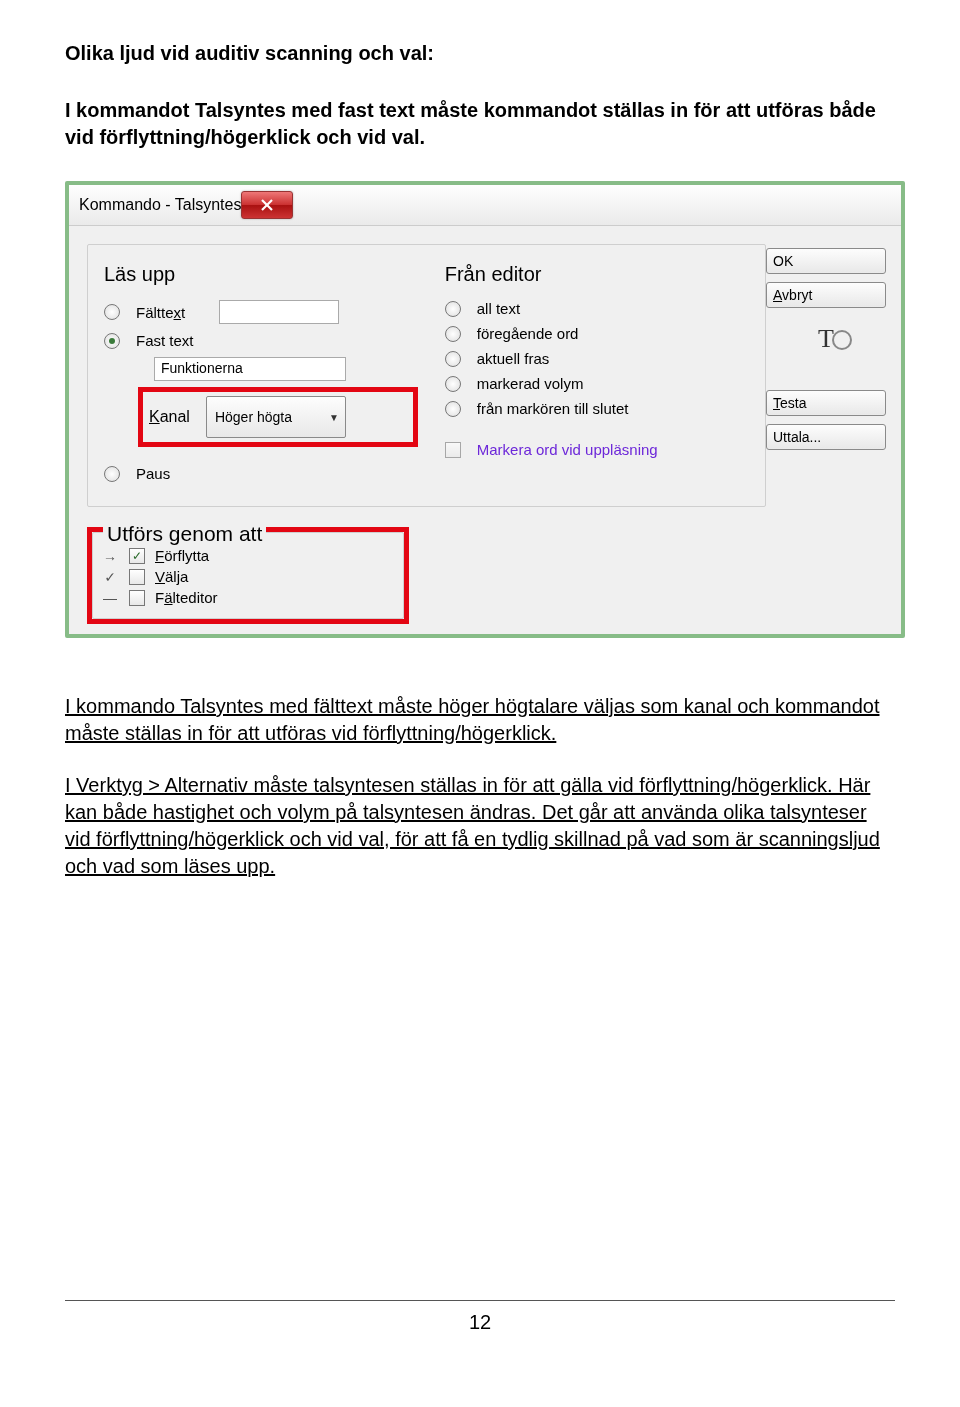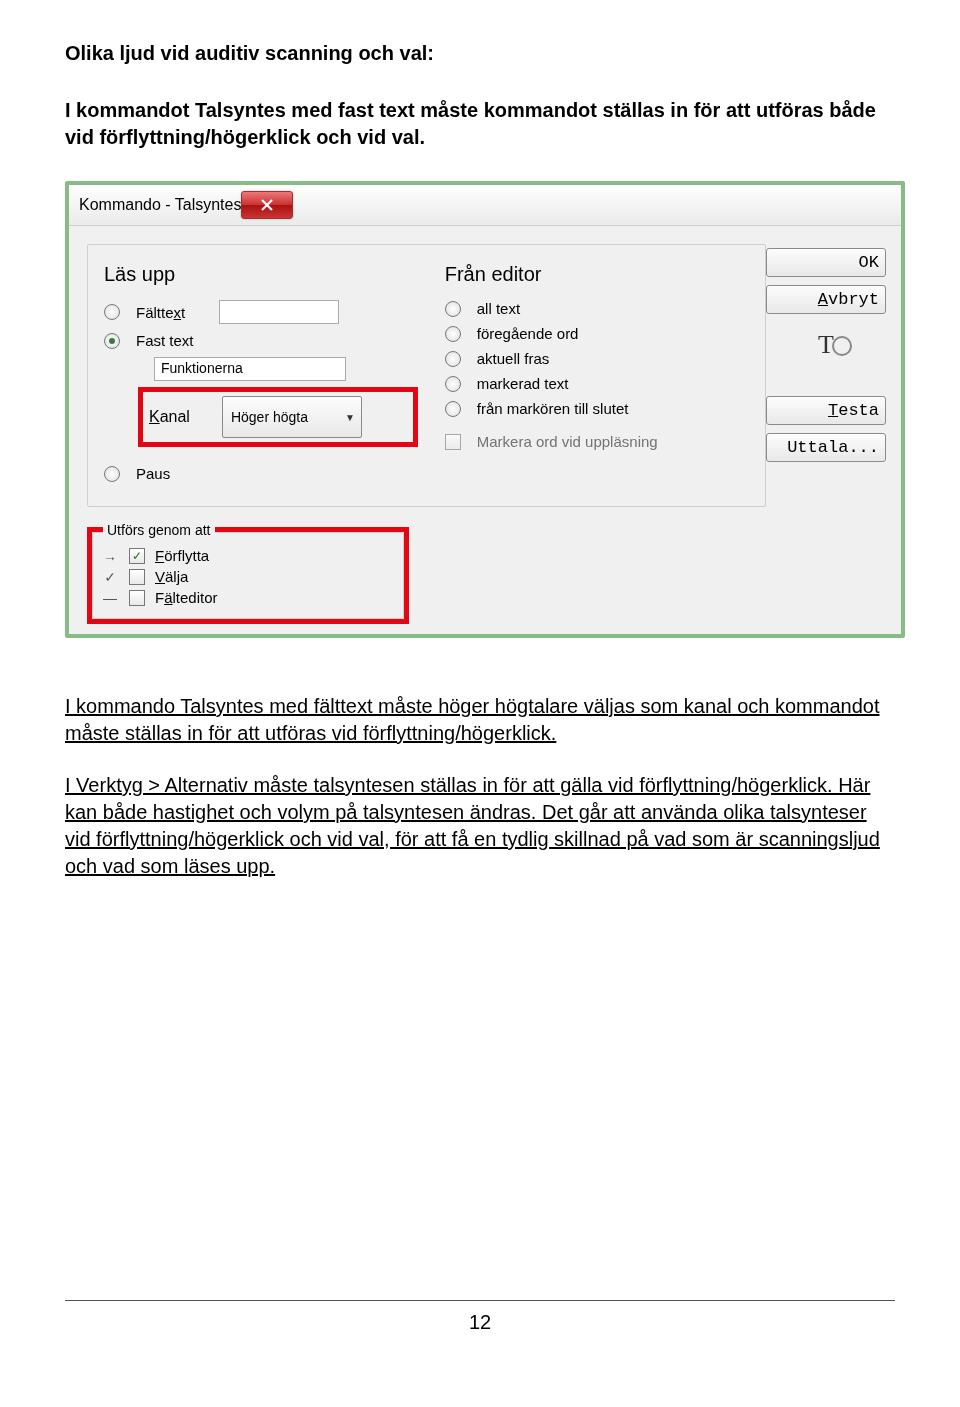--- a/index.html
+++ b/index.html
@@ -80,24 +80,23 @@
     flex-direction: column;
     align-items: stretch;
     gap: 8px;
     padding-top: 4px;
   }
   .win-btn {
     background: linear-gradient(#fdfdfd, #e8e8e8);
     border: 1px solid #8a8a8a;
     border-radius: 3px;
     padding: 4px 6px;
-    font-size: 17px;
-    text-align: right;
+    font-size: 14px;
+    text-align: left;
     box-shadow: inset 0 0 1px #fff;
-    font-family: Liberation Mono, monospace;
   }
   .icon-row {
     display: flex;
     justify-content: center;
     padding: 8px 0 28px 0;
   }
   .tts-icon {
     font-family: Georgia, serif;
     font-size: 26px;
     color: #333;
@@ -195,24 +194,24 @@
     margin-left: 6px;
   }
   .red-box {
     border: 5px solid #e30613;
     padding: 4px 6px;
     margin-top: 6px;
   }
   .kanal-row {
     display: flex;
     align-items: center;
-    gap: 32px;
+    gap: 16px;
   }
   .group2-legend {
-    font-size: 14px;
+    font-size: 21px;
     position: absolute;
     top: -11px; left: 10px;
     background: #f0f0f0;
     padding: 0 4px;
   }
   .utfors-row {
     display: flex;
     align-items: center;
     gap: 10px;
     font-size: 15px;
@@ -306,28 +305,28 @@
               <div class="radio-row">
                   <span class="radio"></span>
                   <span>föregående ord</span>
                 </div>
               <div class="radio-row">
                   <span class="radio"></span>
                   <span>aktuell fras</span>
                 </div>
               <div class="radio-row">
                   <span class="radio"></span>
-                  <span>markerad text</span>
+                  <span>markerad volym</span>
                 </div>
               <div class="radio-row">
                   <span class="radio"></span>
                   <span>från markören till slutet</span>
                 </div>
 
-              <div class="radio-row" style="margin-top:16px; color:#737373;">
+              <div class="radio-row" style="margin-top:24px; color:#6d28d9;">
                 <span class="checkbox" style="opacity:0.6;"></span>
                 <span>Markera ord vid uppläsning</span>
               </div>
             </div>
           </div>
         </div>
 
         <div class="red-box" style="width:312px; padding:0;">
           <div class="fieldset" style="margin-bottom:0; padding:14px 10px 8px 8px;">
             <span class="group2-legend">Utförs genom att</span>

